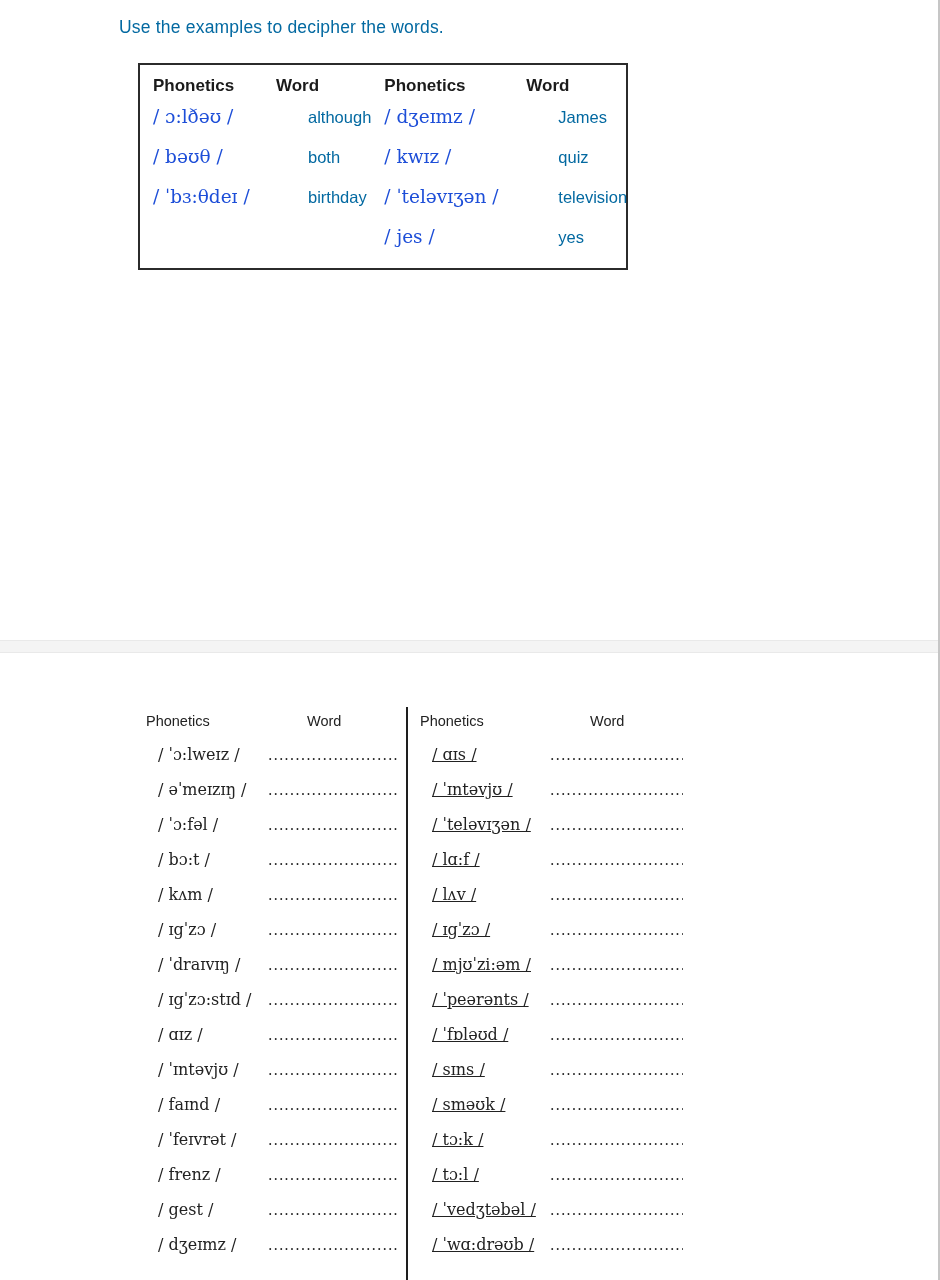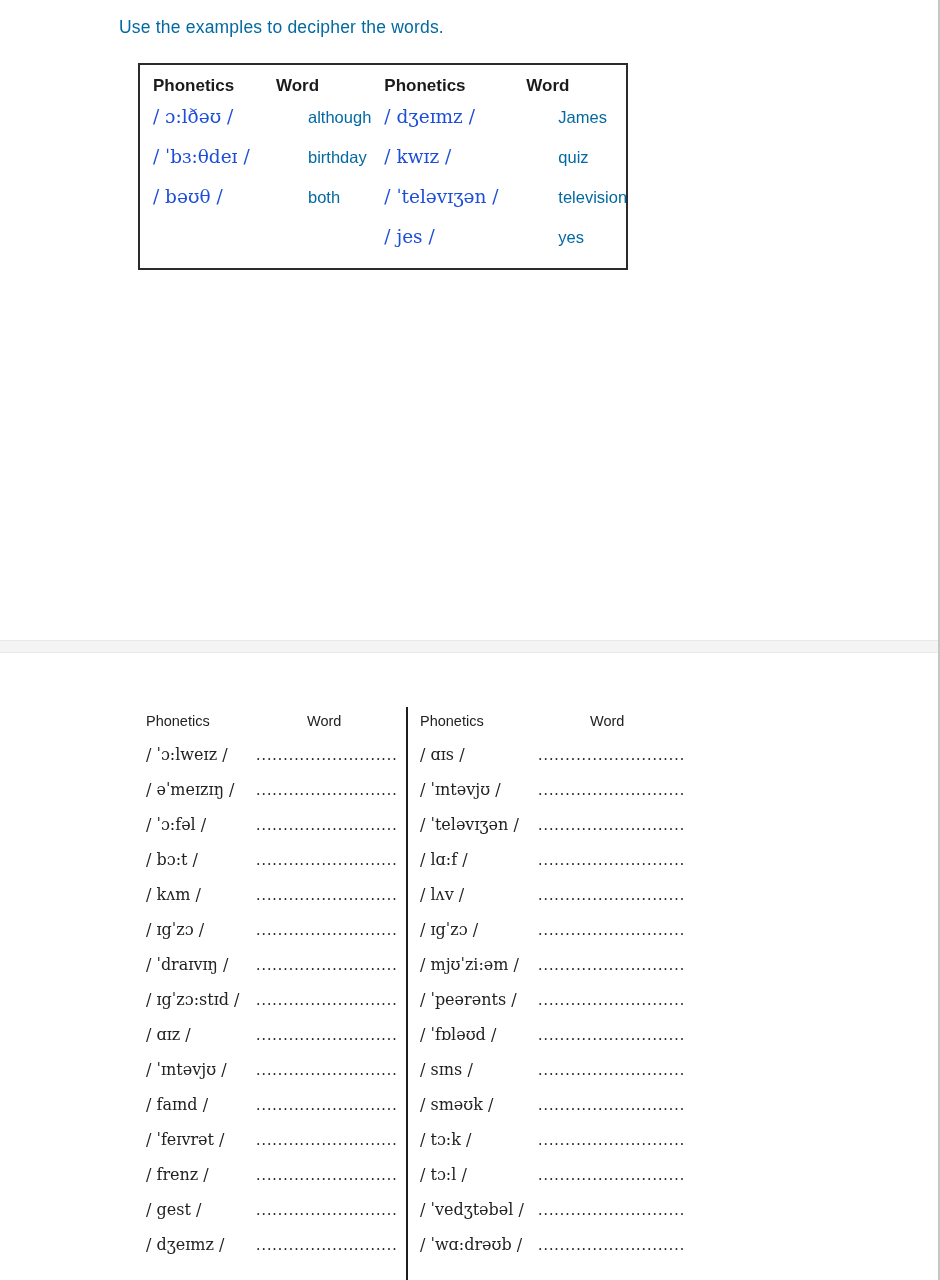--- a/index.html
+++ b/index.html
@@ -57,27 +57,27 @@
     position:absolute; left:406px; top:2px; width:2px; height:573px;
     background:#1e1e1e;
   }
   .exc-col { position:absolute; top:0; }
   .exc-col-left  { left:146px; width:252px; }
   .exc-col-right { left:420px; width:263px; }
   .exc-header { display:flex; height:40px; align-items:flex-start; padding-top:8px; box-sizing:border-box; }
   .exc-header span { font-size:14.5px; color:#222; }
   .exc-col-left  .exc-ph-head { width:161px; flex:0 0 161px; }
   .exc-col-right .exc-ph-head { width:170px; flex:0 0 170px; }
-  .exc-row { display:flex; align-items:baseline; height:35px; }
+  .exc-row { display:flex; align-items:baseline; height:35px;margin-left:12px; }
   .exc-ph {
     font-family:"DejaVu Serif","Liberation Serif",serif;
     font-size:16px; color:#222; white-space:nowrap;
   }
   .exc-col-left  .exc-ph { width:110px; flex:0 0 110px; }
-  .exc-col-right .exc-ph { width:118px; flex:0 0 118px; }
+  .exc-col-right .exc-ph { width:118px; flex:0 0 118px;text-decoration:underline; }
   .exc-dots {
     font-family:"DejaVu Serif","Liberation Serif",serif;
     font-size:14px; color:#222;
     letter-spacing:1px; white-space:nowrap;
     flex:1; overflow:hidden;
   }
 </style>
 </head>
 <body>
 
@@ -90,27 +90,27 @@
       <span class="ex-word-head">Word</span>
     </div>
     <div>
 
         <div class="ex-row">
           <span class="ex-ph">/ ɔ:lðəʊ /</span>
           <span class="ex-word">although</span>
         </div>
 
         <div class="ex-row">
+          <span class="ex-ph">/ bəʊθ /</span>
+          <span class="ex-word">both</span>
+        </div>
+
+        <div class="ex-row">
           <span class="ex-ph">/ ˈbɜ:θdeɪ /</span>
           <span class="ex-word">birthday</span>
-        </div>
-
-        <div class="ex-row">
-          <span class="ex-ph">/ bəʊθ /</span>
-          <span class="ex-word">both</span>
         </div>
 
       </div>
   </div>
   <div class="ex-vdivider"></div>
   <div class="ex-col ex-col-right">
     <div class="ex-header">
       <span class="ex-ph-head">Phonetics</span>
       <span class="ex-word-head">Word</span>
     </div>

